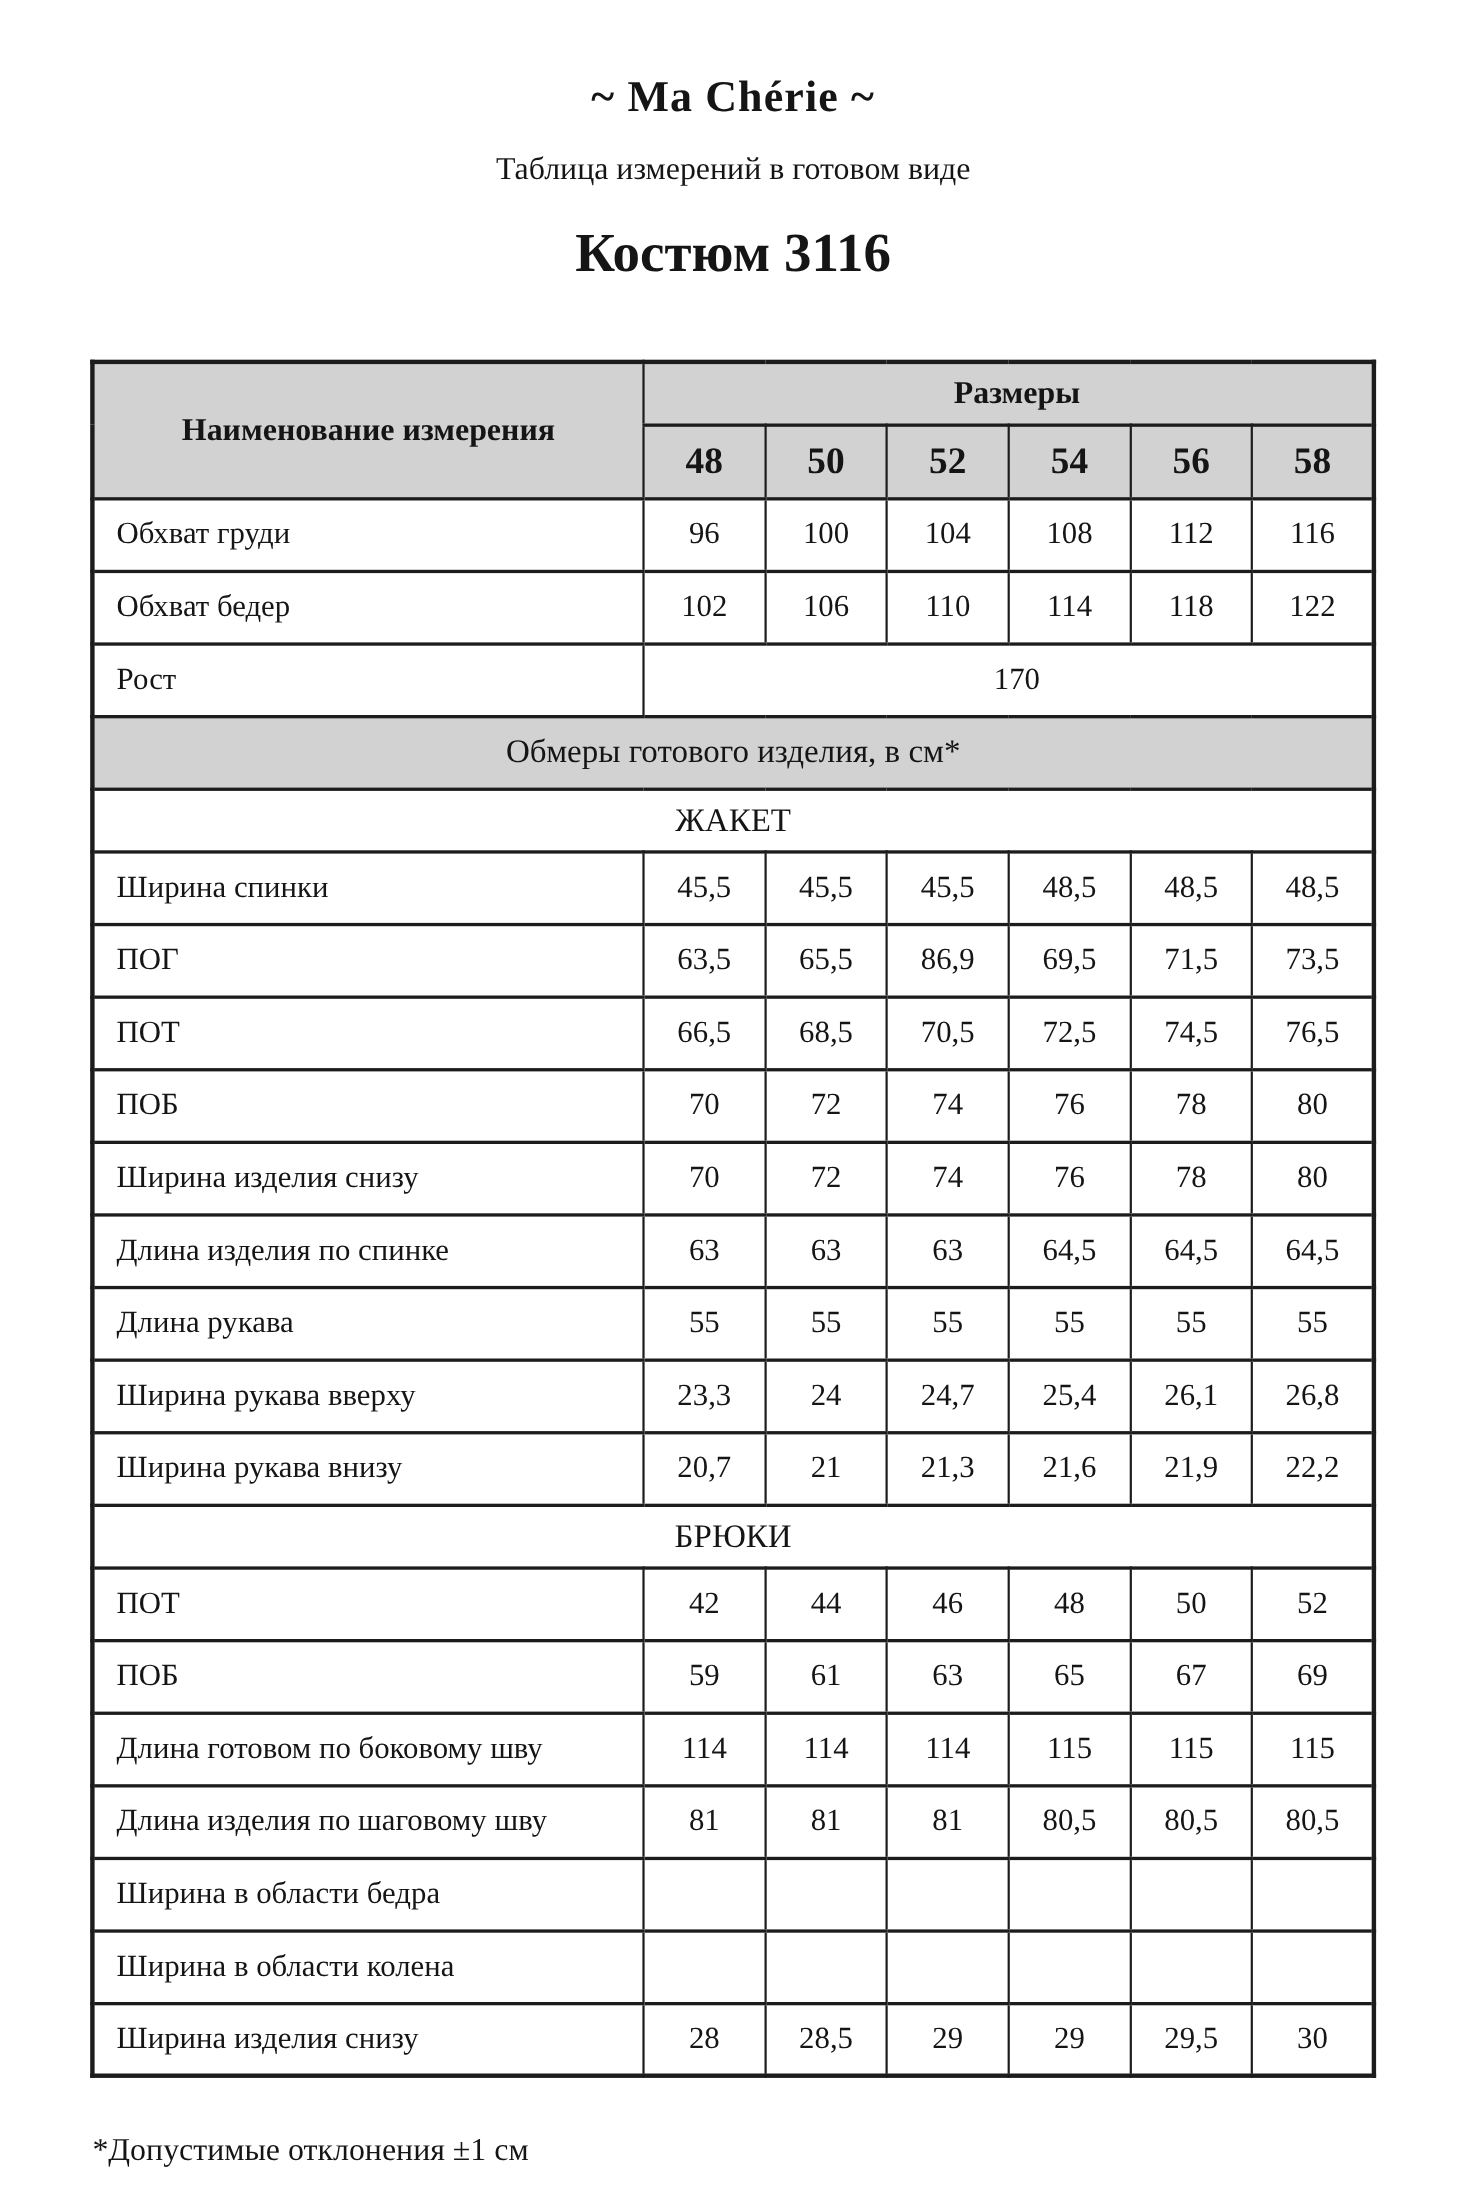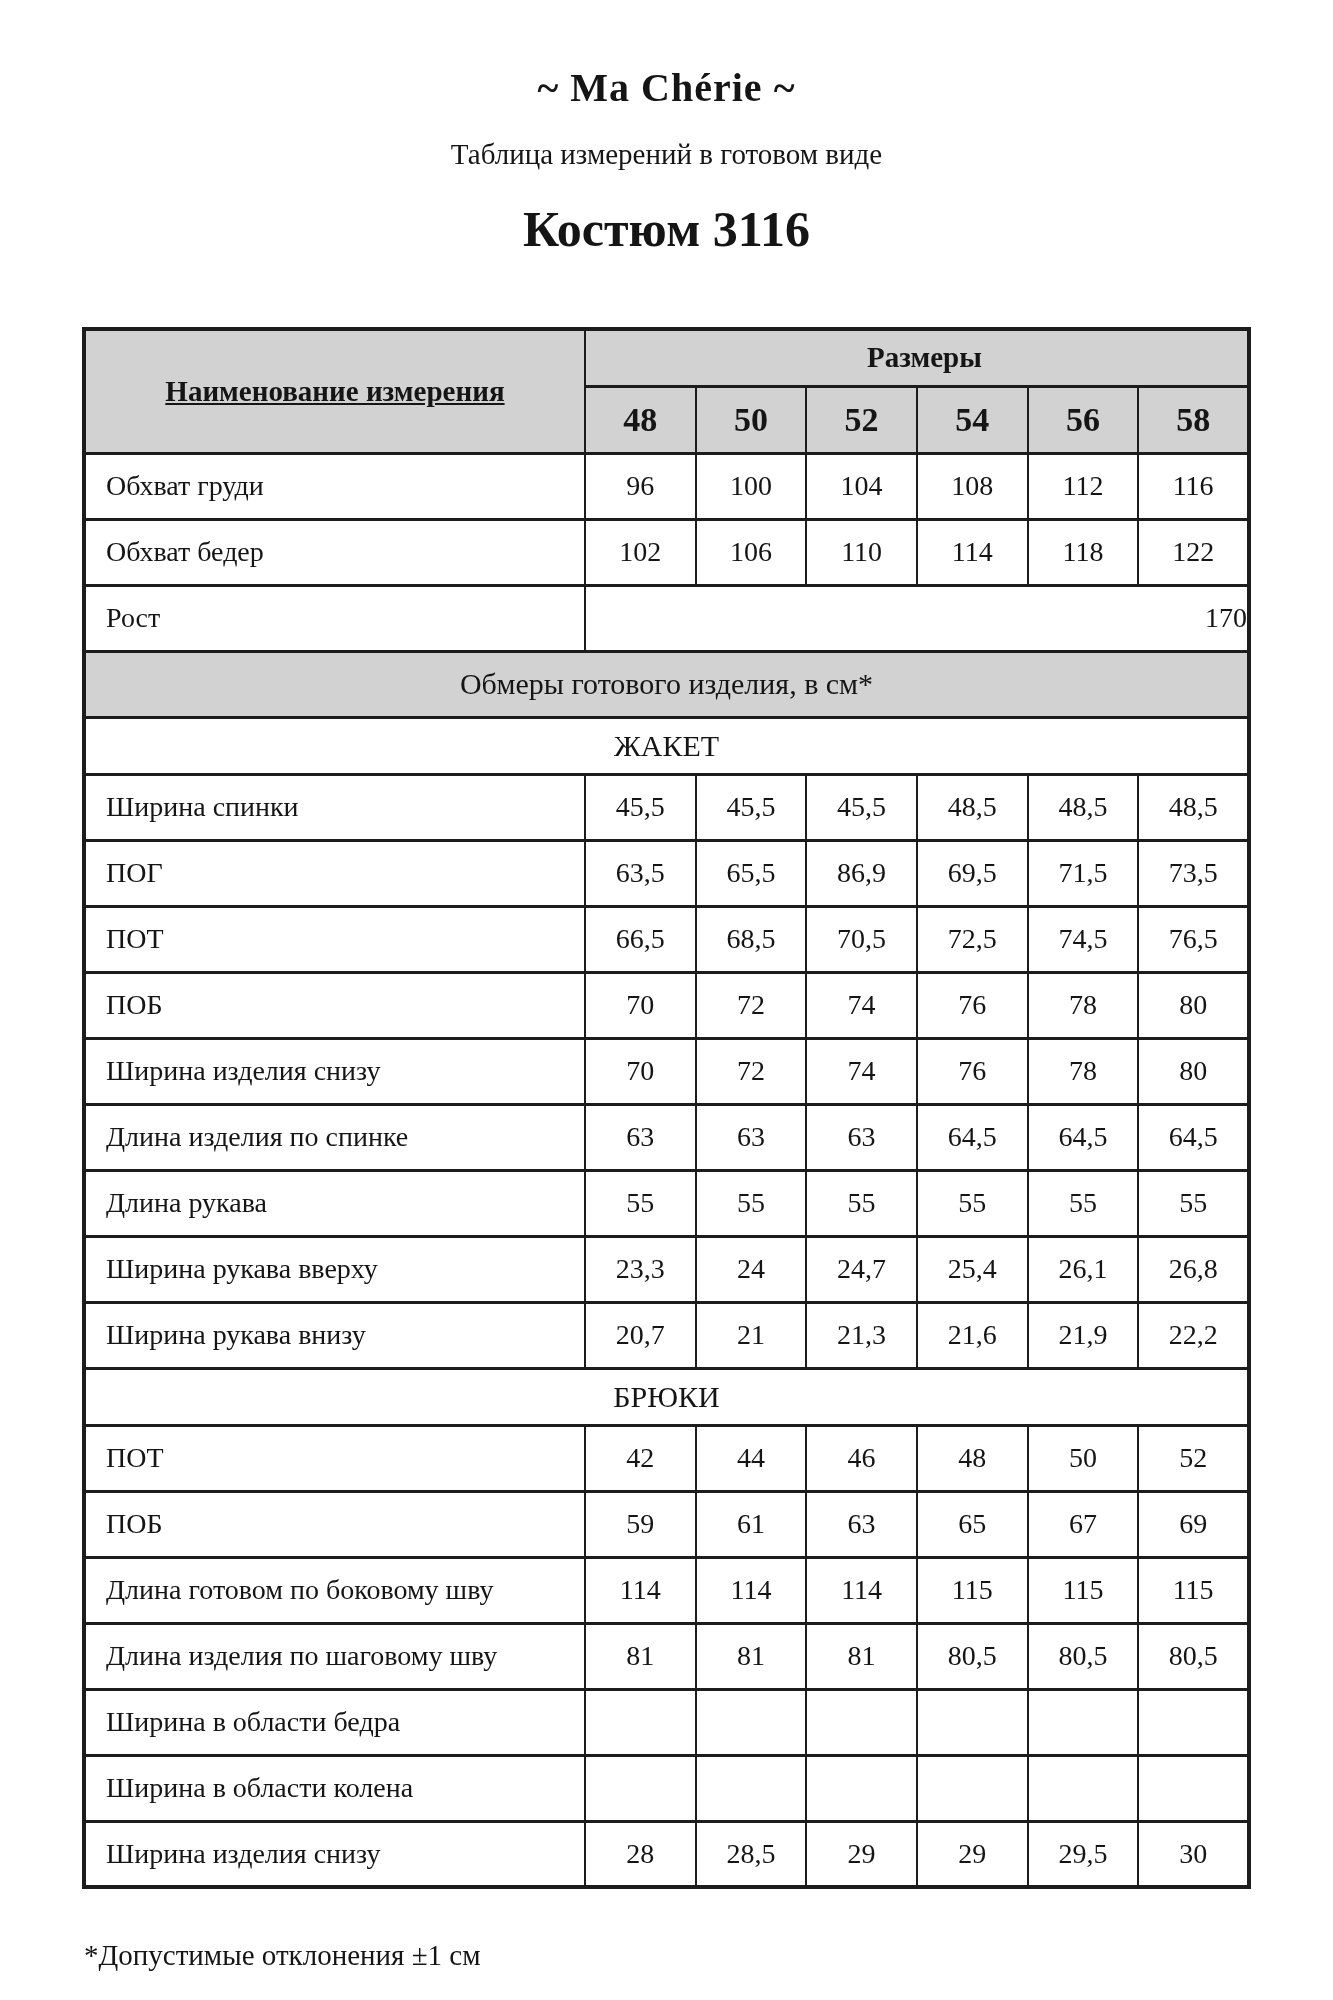--- a/index.html
+++ b/index.html
@@ -51,21 +51,20 @@
     border-top:3px solid var(--line);
     border-bottom:3px solid var(--line);
     font-weight:normal;
     vertical-align:middle;
   }
   th.name-head{
     background:var(--head-bg);
     font-weight:bold;
     font-size:29px;
     text-align:center;
-    text-decoration:underline;
   }
   th.sizes-head{
     background:var(--head-bg);
     font-weight:bold;
     font-size:29px;
     text-align:center;
     height:57px;
     padding-left:16px;
   }
   th.size-num{
@@ -79,21 +78,21 @@
   td.name-cell{
     text-align:left;
     padding-left:20px;
     font-size:28px;
   }
   td.val-cell{
     text-align:center;
     font-size:28px;
   }
   td.merged-val{
-    text-align:right;
+    text-align:center;
     padding-left:16px;
     font-size:28px;
   }
   tr.section-row{height:57px;}
   tr.section-row.gray{height:66px;}
   td.section-cell{
     text-align:center;
     font-weight:normal;
     font-size:30px;
   }

